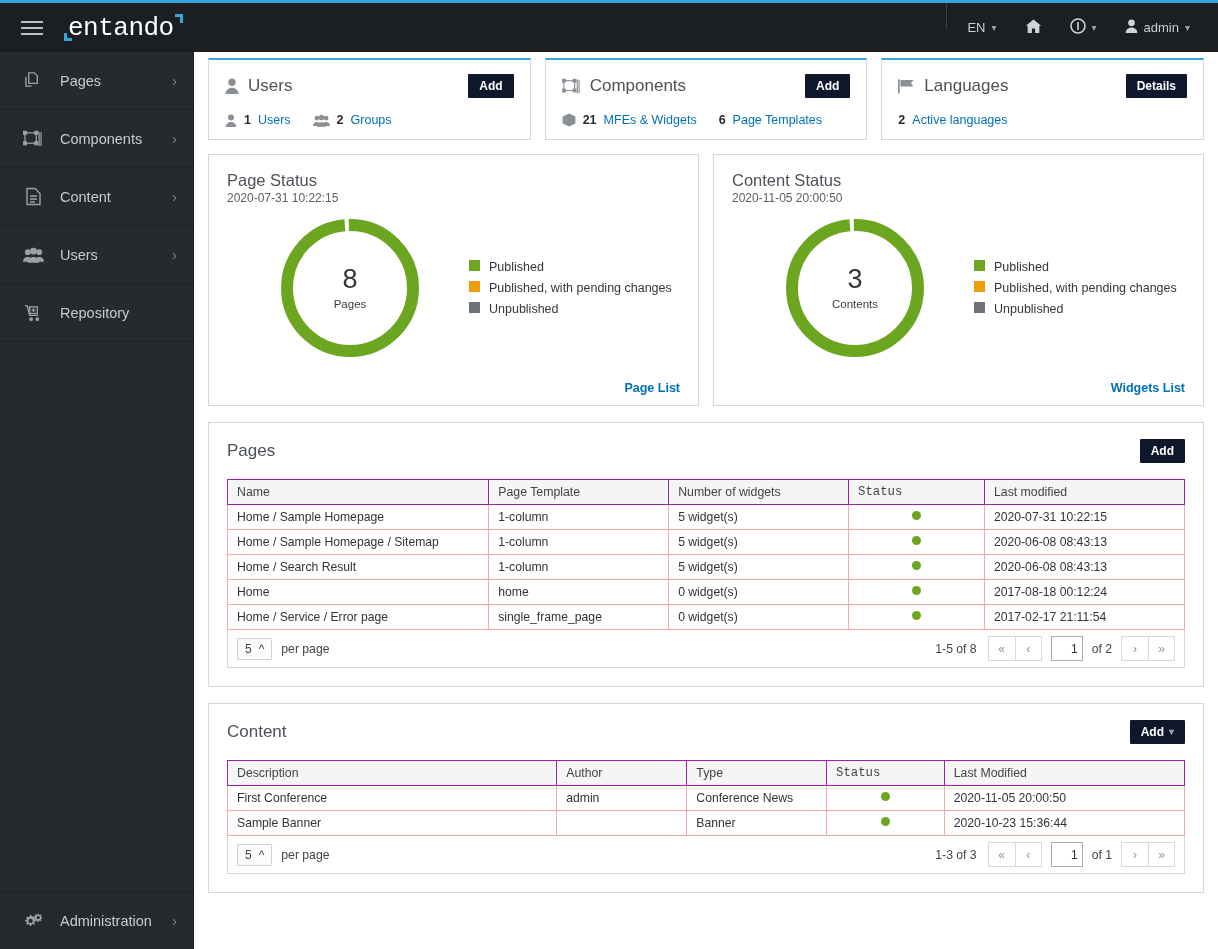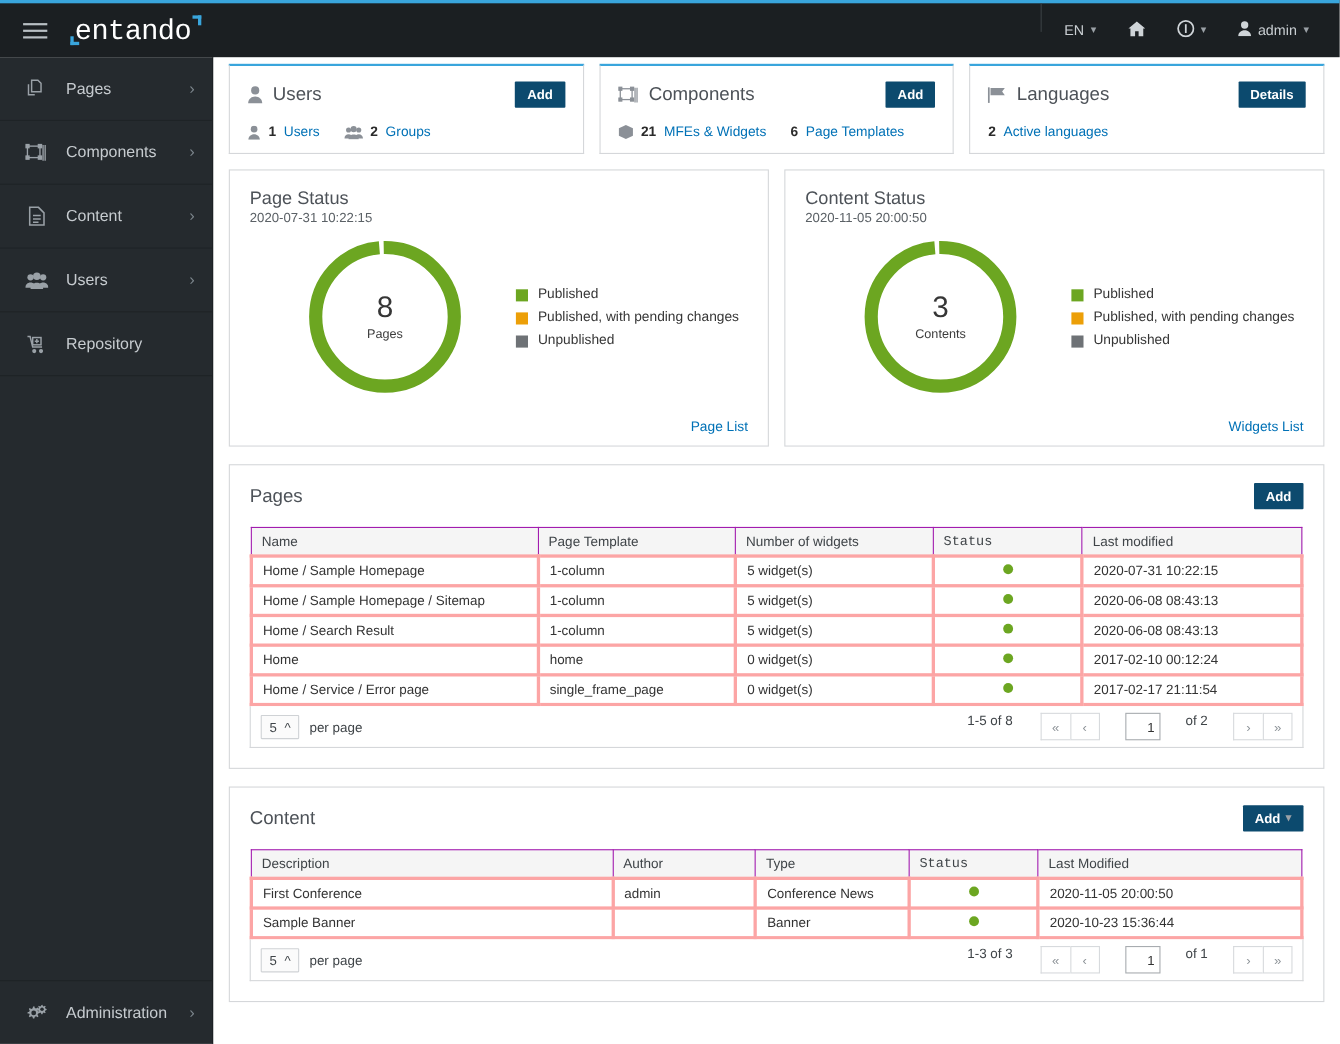--- a/index.html
+++ b/index.html
@@ -87,21 +87,21 @@
     border: 1px solid #d5d7da; border-top: 2px solid #39a5dc;
     padding: 14px 16px 12px 16px;
     margin-top: 6px;
   }
   .stat-head { display: flex; align-items: center; }
   .stat-title {
     font-size: 17px; color: #4d5258; font-weight: 400;
     display: flex; align-items: center; gap: 9px;
   }
   .btn-blue {
-    margin-left: auto; background: #0c4a6e; color: #fff;
+    margin-left: auto; background: #0f172a; color: #fff;
     border: none; font-size: 12px; font-weight: bold;
     padding: 5px 11px; cursor: pointer; border-radius: 1px;
     font-family: "Liberation Sans", sans-serif;
     display: inline-flex; align-items: center; gap: 5px;
   }
   .stat-sub {
     margin-top: 15px; display: flex; align-items: center;
     gap: 22px; font-size: 12.5px;
   }
   .stat-sub .unit { display: flex; align-items: center; gap: 7px; }
@@ -124,63 +124,63 @@
     margin-left: 48px;
   }
   .donut svg { display: block; }
   .donut-center {
     position: absolute; inset: 0; display: flex;
     flex-direction: column; align-items: center; justify-content: center;
   }
   .donut-num { font-size: 27px; color: #363636; line-height: 1; font-weight: 400; }
   .donut-lbl { font-size: 11.5px; color: #3c3c3c; margin-top: 5px; }
   .legend { margin-left: 44px; display: flex; flex-direction: column; gap: 7px; }
-  .legend-row { display: flex; align-items: flex-end; gap: 9px; font-size: 12.5px; color: #363636; }
+  .legend-row { display: flex; align-items: flex-start; gap: 9px; font-size: 12.5px; color: #363636; }
   .swatch { width: 11px; height: 11px; display: inline-block; }
   .card-link {
     position: absolute; right: 18px; bottom: 10px;
-    font-size: 12.5px; color: #0071b6; text-decoration: none;
+    font-size: 12.5px; color: #0071b6; text-decoration: none; font-weight: bold;
   }
 
   
   .panel {
     border: 1px solid #d5d7da; background: #fff;
     padding: 16px 18px 18px 18px; margin-top: 16px;
   }
   .panel-head { display: flex; align-items: center; }
   .panel-title { font-size: 17px; color: #4d5258; }
   table.grid {
     width: 100%; border-collapse: collapse; margin-top: 16px;
     font-size: 12.2px; table-layout: fixed;
   }
   table.grid th {
     background: #f5f5f5; border: 1px solid #a21caf;
     text-align: left; font-weight: normal; color: #3f4448;
     padding: 5px 9px; font-size: 12.3px;
   }
   table.grid td {
-    border: 3px solid #fca5a5; padding: 5px 9px;
+    border: 1px solid #fca5a5; padding: 5px 9px;
     color: #333; background: #fff;
   }
   td.center, th.center { text-align: center; font-family: Liberation Mono, monospace; }
   .dot { display: inline-block; width: 9px; height: 9px; border-radius: 50%; background: #6ca621; }
 
   .pager {
     display: flex; align-items: center;
     border: 1px solid #d5d7da; border-top: none;
     background: #fff; padding: 6px 9px; font-size: 12.2px; color: #3f4448;
   }
   .perpage-btn {
     border: 1px solid #cfd2d5; background: #fbfbfb;
     padding: 3px 7px; font-size: 12px; color: #3f4448;
     cursor: pointer; display: inline-flex; align-items: center; gap: 7px;
     border-radius: 1px; font-family: "Liberation Sans", sans-serif;
   }
   .perpage-lbl { margin-left: 9px; color: #3f4448; }
-  .pager-right { margin-left: auto; display: flex; gap: 16px; }
+  .pager-right { margin-left: auto; display: flex; align-items: center; gap: 2px; }
   .pg-count { margin-right: 9px; color: #3f4448; }
   .pg-btn {
     width: 27px; height: 25px; border: 1px solid #d7dadd;
     background: #fff; color: #8d9398; cursor: pointer;
     font-size: 12px; display: inline-flex; align-items: center; justify-content: center;
     font-family: "Liberation Sans", sans-serif; border-right-width: 0;
   }
   .pg-btn.last { border-right-width: 1px; }
   .pg-input {
     width: 32px; height: 25px; border: 1px solid #a8acb0;
@@ -539,21 +539,21 @@
             <td>1-column</td>
             <td>5 widget(s)</td>
             <td class="center"><span class="dot"></span></td>
             <td>2020-06-08 08:43:13</td>
           </tr>
           <tr>
             <td>Home</td>
             <td>home</td>
             <td>0 widget(s)</td>
             <td class="center"><span class="dot"></span></td>
-            <td>2017-02-10 00:12:24</td>
+            <td>2017-08-18 00:12:24</td>
           </tr>
           <tr>
             <td>Home / Service / Error page</td>
             <td>single_frame_page</td>
             <td>0 widget(s)</td>
             <td class="center"><span class="dot"></span></td>
             <td>2017-02-17 21:11:54</td>
           </tr>
         </tbody>
       </table>

